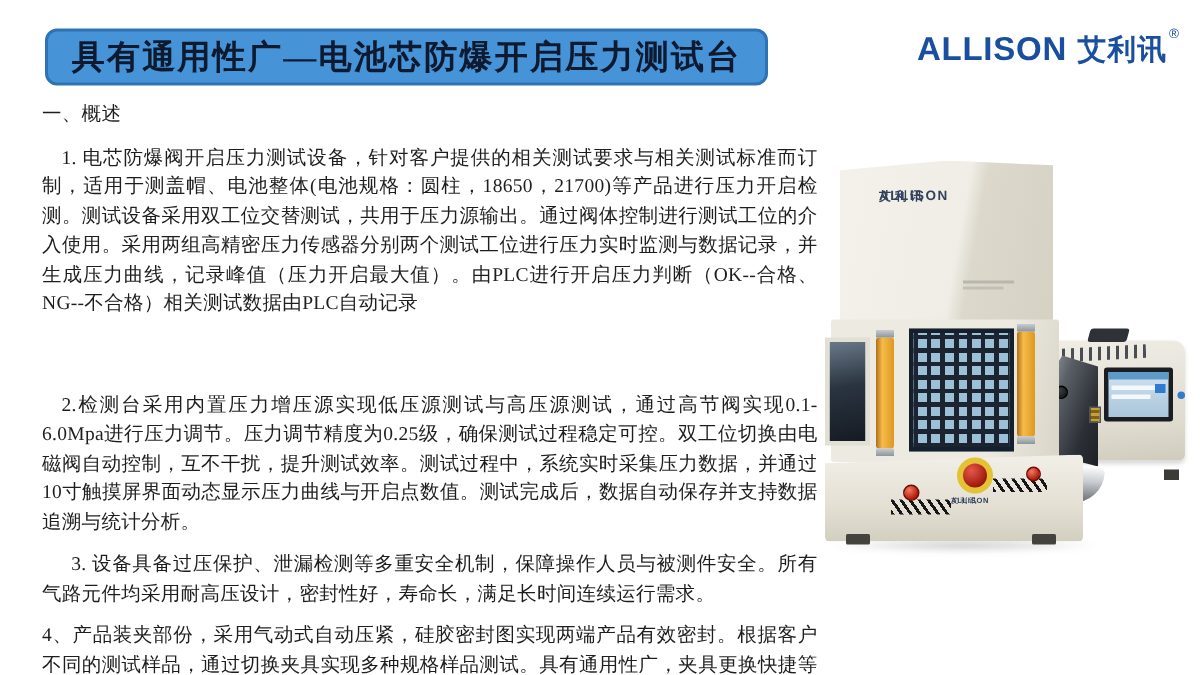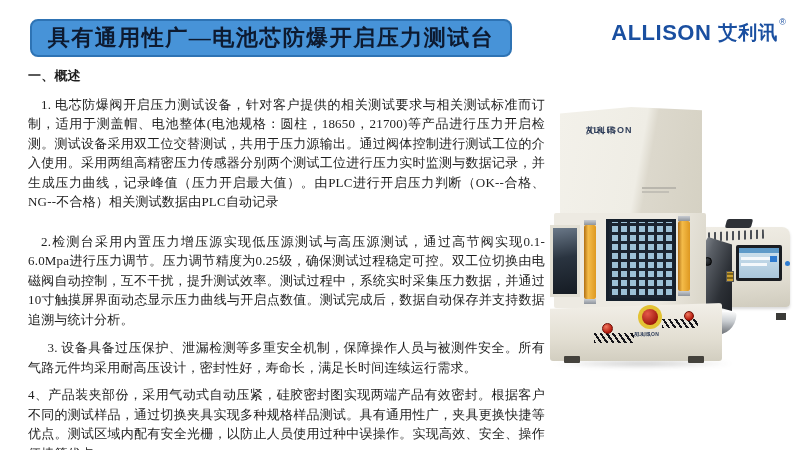--- a/index.html
+++ b/index.html
@@ -16,24 +16,24 @@
   
   .logo { position:absolute; top:20px; right:14px; display:flex; align-items:center;
           color:#1A4FA0; font-family:"Liberation Sans","DejaVu Sans",sans-serif; }
   .logo .brand { font-size:22px; font-weight:bold; letter-spacing:0.5px; }
   .logo .brand-cn { font-size:19px; font-weight:bold; margin-left:7px; letter-spacing:1px; }
   .logo .reg { font-size:9px; align-self:flex-start; margin-top:-3px; margin-left:1px; }
 
   
   .doc { position:absolute; left:28px; top:66px; width:517px; color:#1E1E1E;
          font-size:13px; line-height:19.5px; text-align:justify; letter-spacing:0.2px; }
-  .doc h2 { font-size:13px; font-weight:bold; }
+  .doc h2 { font-size:13px; font-weight:normal; }
   .doc p { text-indent:1em; }
   .doc p.p1 { margin-top:9px; }
-  .doc p.p2 { margin-top:20px; }
+  .doc p.p2 { margin-top:48px; }
   .doc p.p3 { margin-top:9px; text-indent:1.5em; }
   .doc p.p4 { margin-top:8px; text-indent:0; }
 
   
   .photo { position:absolute; left:550px; top:85px; width:250px; height:295px; }
   .photo div { position:absolute; }
 
   .m-shadow { left:0; top:274px; width:185px; height:9px;
               background:radial-gradient(ellipse, rgba(50,50,50,.28), transparent 70%);
               filter:blur(2px); z-index:0; }

